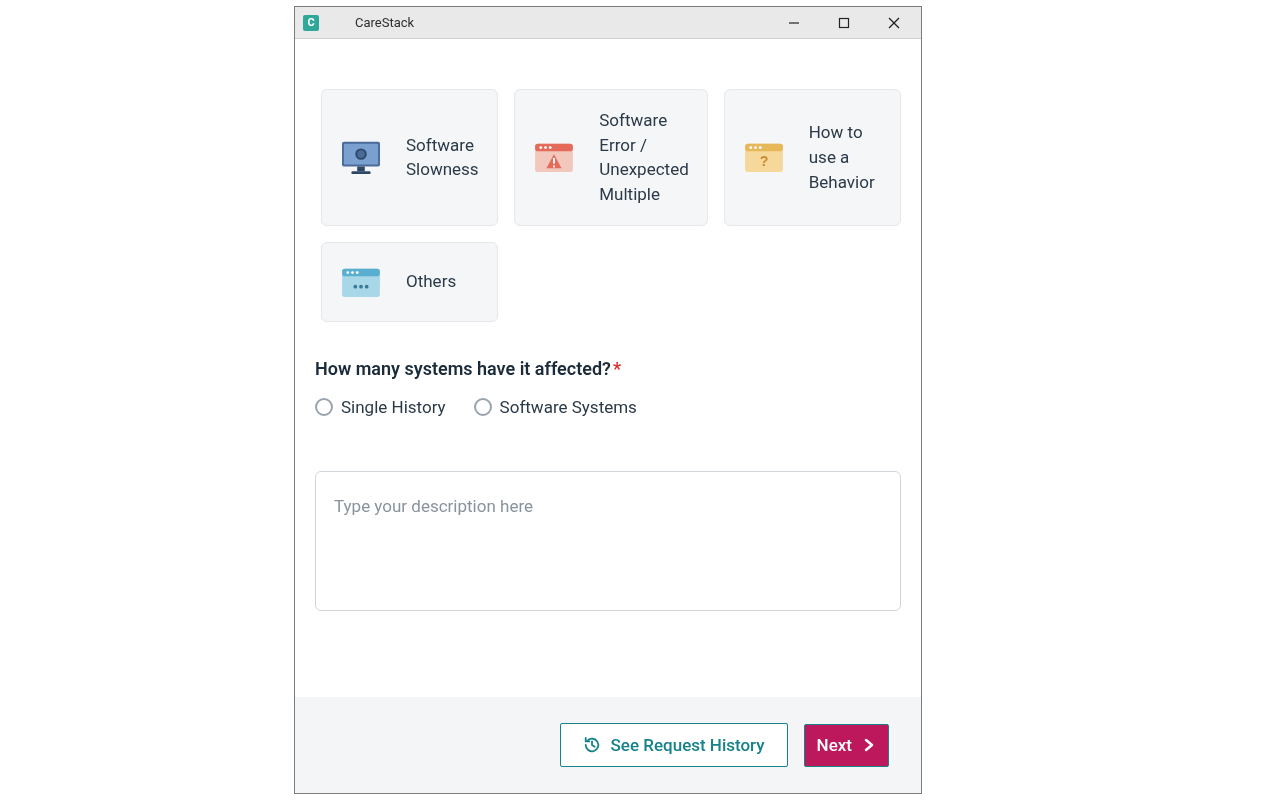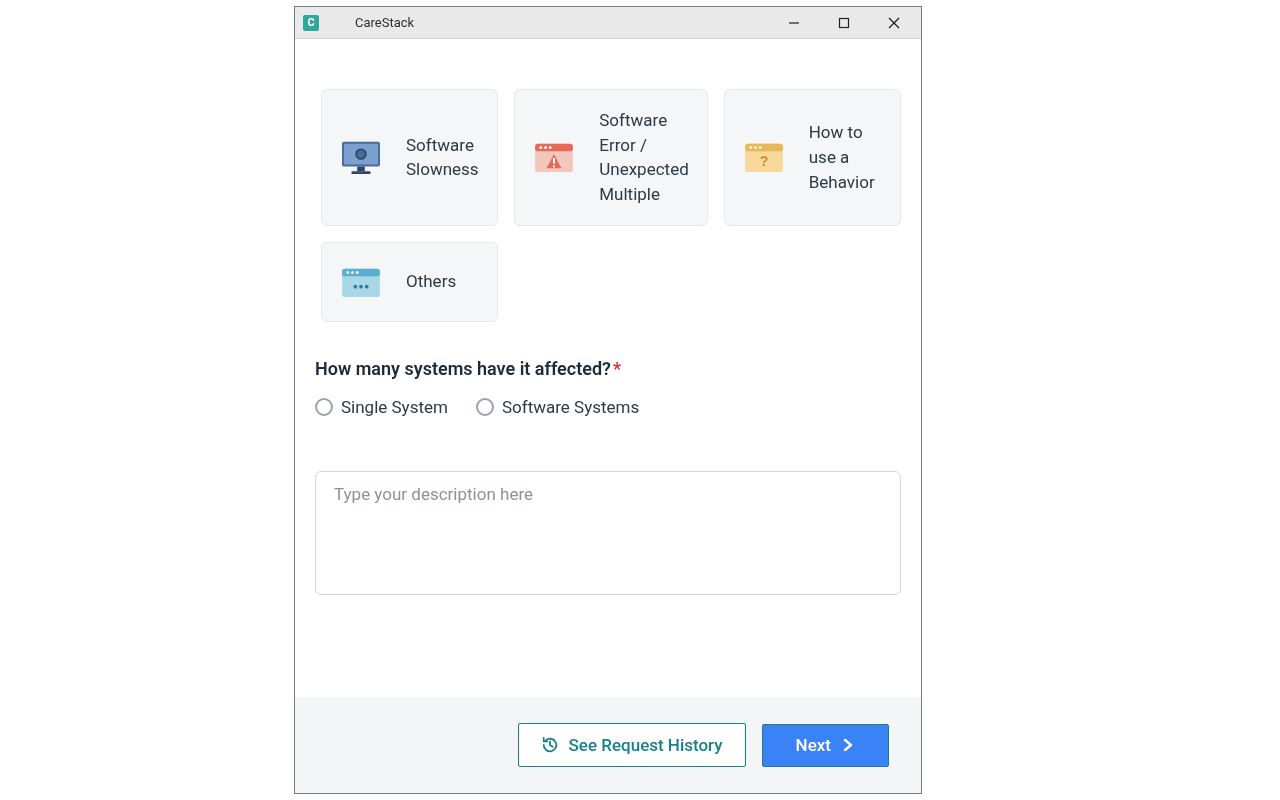--- a/index.html
+++ b/index.html
@@ -118,24 +118,24 @@
   }
   .radio-circle {
     width: 18px; height: 18px;
     border: 2px solid #9aa3ad;
     border-radius: 50%;
     background: #fff;
   }
 
   .textarea {
     width: 100%;
-    height: 124px;
+    height: 140px;
     border: 1px solid #d1d6db;
     border-radius: 6px;
-    padding: 12px 18px;
+    padding: 24px 18px;
     font-size: 17px;
     font-family: inherit;
     color: #2b3a48;
     resize: none;
     margin-top: 18px;
   }
   .textarea::placeholder { color: #8a939c; }
 
   .footer {
     background: #f3f5f7;
@@ -156,24 +156,24 @@
     font-weight: 500;
     line-height: 1;
   }
   .btn-outline {
     border: 1.5px solid #16828a;
     color: #16828a;
     background: #fff;
   }
   .btn-outline svg { width: 18px; height: 18px; stroke: #16828a; fill: none; stroke-width: 2; }
   .btn-primary {
-    background: #3b82f6;
+    background: #be185d;
     color: #fff;
     border: 1.5px solid #16828a;
-    padding: 12px 33px;
+    padding: 12px 12px;
   }
   .btn-primary svg { width: 14px; height: 14px; stroke: #fff; fill: none; stroke-width: 2.5; }
 </style>
 </head>
 <body>
 
 <div class="window">
 
   <div class="titlebar">
     <div class="titlebar-logo">C</div>
@@ -263,21 +263,21 @@
       </div>
     </div>
 
     <div class="question">
       <span>How many systems have it affected?</span><span class="req">*</span>
     </div>
 
     <div class="radio-row">
       <label class="radio">
         <span class="radio-circle"></span>
-        <span>Single System</span>
+        <span>Single History</span>
       </label>
       <label class="radio">
         <span class="radio-circle"></span>
         <span>Software Systems</span>
       </label>
     </div>
 
     <textarea class="textarea" placeholder="Type your description here" style=""></textarea>
 
   </div>

